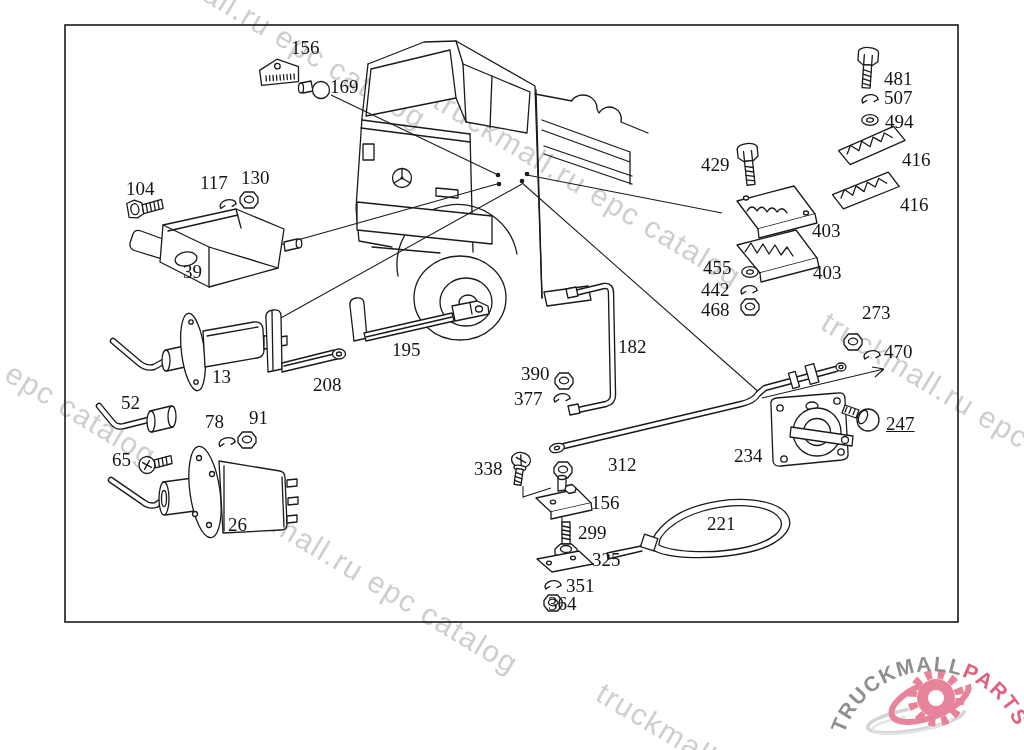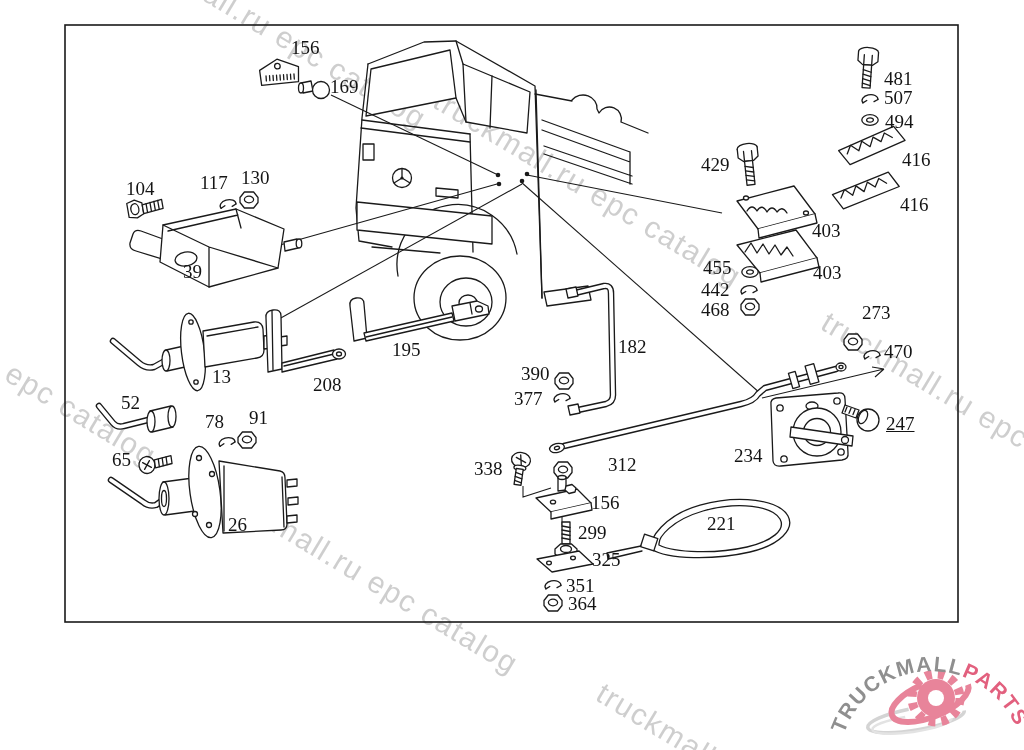--- a/index.html
+++ b/index.html
@@ -402,21 +402,21 @@
       <div class="part-label" style="left: 228px; top: 514px;">26</div>
       <div class="part-label" style="left: 515px; top: 363px; margin-left: 6px;">390</div>
       <div class="part-label" style="left: 514px; top: 388px;">377</div>
       <div class="part-label" style="left: 618px; top: 336px;">182</div>
       <div class="part-label" style="left: 474px; top: 458px;">338</div>
       <div class="part-label" style="left: 576px; top: 454px; margin-left: 32px;">312</div>
       <div class="part-label" style="left: 591px; top: 492px;">156</div>
       <div class="part-label" style="left: 578px; top: 522px;">299</div>
       <div class="part-label" style="left: 592px; top: 549px;">325</div>
       <div class="part-label" style="left: 566px; top: 575px;">351</div>
-      <div class="part-label" style="left: 568px; top: 593px;">364</div>
+      <div class="part-label" style="left: 548px; top: 593px;">364</div>
       <div class="part-label" style="left: 707px; top: 513px;">221</div>
       <div class="part-label" style="left: 701px; top: 154px;">429</div>
       <div class="part-label" style="left: 703px; top: 257px;">455</div>
       <div class="part-label" style="left: 701px; top: 279px;">442</div>
       <div class="part-label" style="left: 701px; top: 299px;">468</div>
       <div class="part-label" style="left: 812px; top: 220px;">403</div>
       <div class="part-label" style="left: 813px; top: 262px;">403</div>
       <div class="part-label" style="left: 884px; top: 51px; margin-top: 17px;">481</div>
       <div class="part-label" style="left: 884px; top: 87px;">507</div>
       <div class="part-label" style="left: 885px; top: 111px;">494</div>

